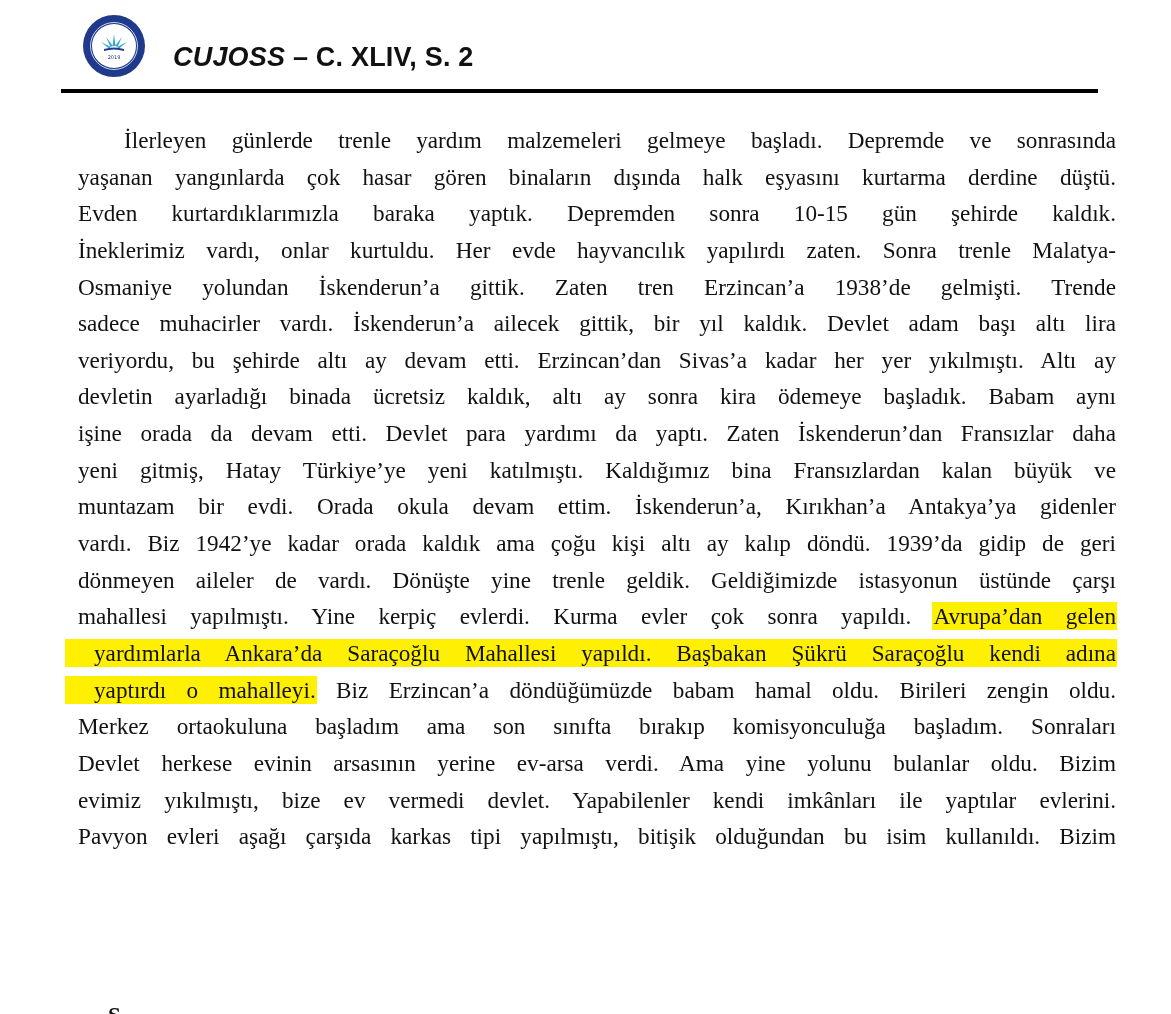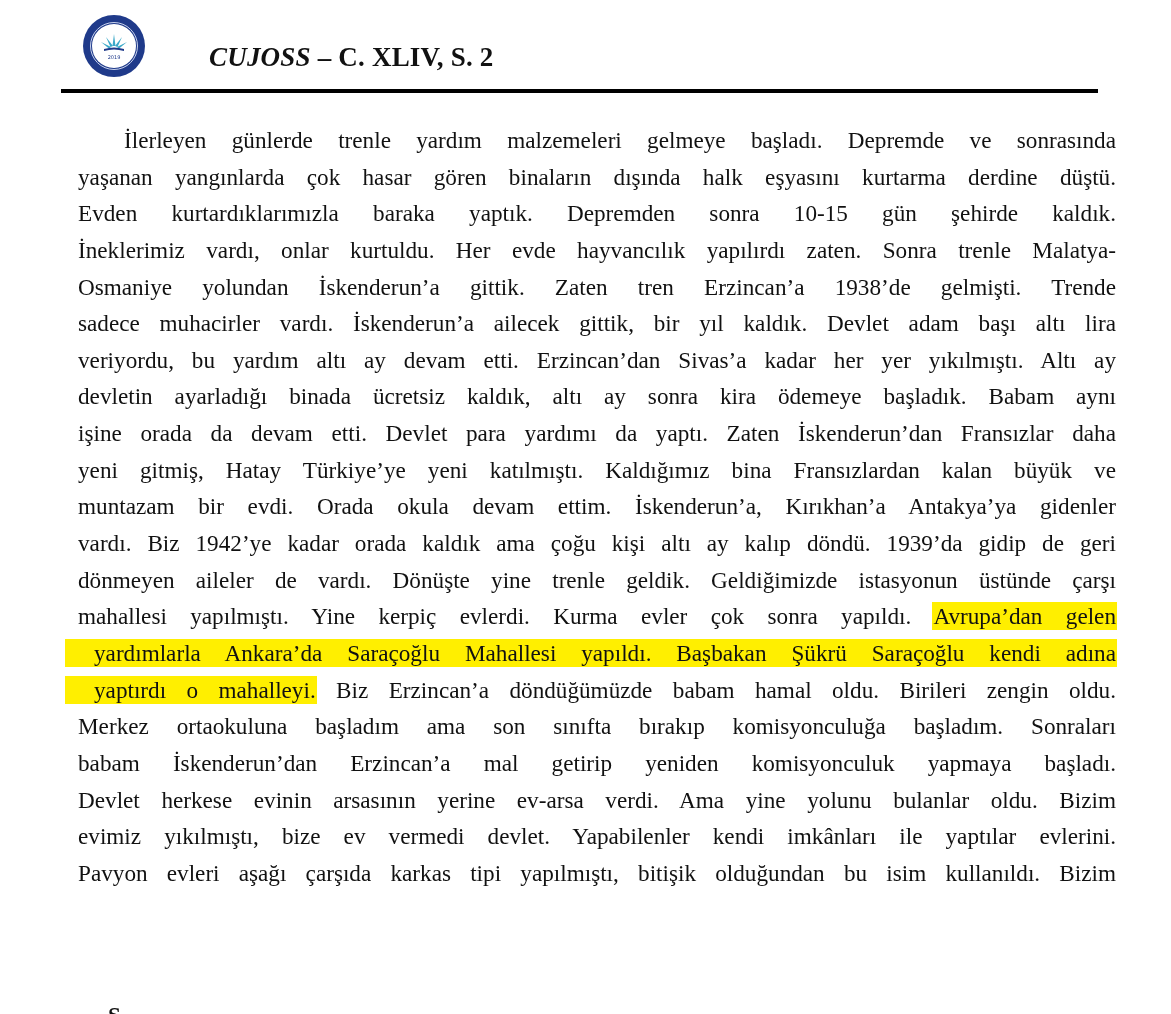--- a/index.html
+++ b/index.html
@@ -1,20 +1,20 @@
 <!DOCTYPE html>
 <html><head>
 <meta charset="utf-8">
 <style>
   html, body { margin: 0; padding: 0; background: #ffffff; }
   body { width: 1171px; height: 1014px; position: relative; overflow: hidden;
          font-family: "DejaVu Serif", "Liberation Serif", serif; color: #111111; }
   .logo { position: absolute; left: 82px; top: 14px; width: 64px; height: 64px; }
-  .header-title { position: absolute; left: 173px; top: 42px; font-family: Liberation Serif, serif;
-                  font-size: 27px; font-weight: bold; color: #111; white-space: nowrap; letter-spacing: 0.2px; margin-left: 36px; }
+  .header-title { position: absolute; left: 173px; top: 42px; font-family: Liberation Sans, sans-serif;
+                  font-size: 27px; font-weight: bold; color: #111; white-space: nowrap; letter-spacing: 0.2px; }
   .header-title .journal { font-style: italic; }
   .rule { position: absolute; left: 61px; top: 89px; width: 1037px; height: 4px; background: #000; }
   .body-text { position: absolute; left: 78px; top: 122px; width: 1038px; }
   .line { position: relative; height: 36.65px; line-height: 36.65px; font-family: "Liberation Serif", serif;
           font-size: 23.2px; text-align: justify; text-align-last: justify; white-space: nowrap; }
   .line.indent { padding-left: 46px; }
   .line.last { text-align-last: left; }
   .line > span { white-space: normal; }
   .hl { background: #ffef00; box-shadow: 0 0 0 1px #ffef00; margin-top: 36px; }
   .hl-ext { margin-left: -12px; padding-left: 28px; }
@@ -45,30 +45,29 @@
 </div>
 <div class="rule"></div>
 
 <div class="body-text">
   <div class="line indent"><span>İlerleyen günlerde trenle yardım malzemeleri gelmeye başladı. Depremde ve sonrasında</span></div>
   <div class="line"><span>yaşanan yangınlarda çok hasar gören binaların dışında halk eşyasını kurtarma derdine düştü.</span></div>
   <div class="line"><span>Evden kurtardıklarımızla baraka yaptık. Depremden sonra 10-15 gün şehirde kaldık.</span></div>
   <div class="line"><span>İneklerimiz vardı, onlar kurtuldu. Her evde hayvancılık yapılırdı zaten. Sonra trenle Malatya-</span></div>
   <div class="line"><span>Osmaniye yolundan İskenderun’a gittik. Zaten tren Erzincan’a 1938’de gelmişti. Trende</span></div>
   <div class="line"><span>sadece muhacirler vardı. İskenderun’a ailecek gittik, bir yıl kaldık. Devlet adam başı altı lira</span></div>
-  <div class="line"><span>veriyordu, bu yardım altı ay devam etti. Erzincan’dan Sivas’a kadar her yer yıkılmıştı. Altı ay</span></div>
+  <div class="line"><span>veriyordu, bu şehirde altı ay devam etti. Erzincan’dan Sivas’a kadar her yer yıkılmıştı. Altı ay</span></div>
   <div class="line"><span>devletin ayarladığı binada ücretsiz kaldık, altı ay sonra kira ödemeye başladık. Babam aynı</span></div>
   <div class="line"><span>işine orada da devam etti. Devlet para yardımı da yaptı. Zaten İskenderun’dan Fransızlar daha</span></div>
   <div class="line"><span>yeni gitmiş, Hatay Türkiye’ye yeni katılmıştı. Kaldığımız bina Fransızlardan kalan büyük ve</span></div>
   <div class="line"><span>muntazam bir evdi. Orada okula devam ettim. İskenderun’a, Kırıkhan’a Antakya’ya gidenler</span></div>
   <div class="line"><span>vardı. Biz 1942’ye kadar orada kaldık ama çoğu kişi altı ay kalıp döndü. 1939’da gidip de geri</span></div>
   <div class="line"><span>dönmeyen aileler de vardı. Dönüşte yine trenle geldik. Geldiğimizde istasyonun üstünde çarşı</span></div>
   <div class="line"><span>mahallesi yapılmıştı. Yine kerpiç evlerdi. Kurma evler çok sonra yapıldı. </span><span class="hl">Avrupa’dan gelen</span></div>
   <div class="line"><span class="hl hl-ext">yardımlarla Ankara’da Saraçoğlu Mahallesi yapıldı. Başbakan Şükrü Saraçoğlu kendi adına</span></div>
   <div class="line"><span class="hl hl-ext">yaptırdı o mahalleyi.</span><span> Biz Erzincan’a döndüğümüzde babam hamal oldu. Birileri zengin oldu.</span></div>
   <div class="line"><span>Merkez ortaokuluna başladım ama son sınıfta bırakıp komisyonculuğa başladım. Sonraları</span></div>
-  <div class="line"><span>babam İskenderun’dan Erzincan’a mal getirip yeniden komisyonculuk yapmaya başladı.</span></div>
   <div class="line"><span>Devlet herkese evinin arsasının yerine ev-arsa verdi. Ama yine yolunu bulanlar oldu. Bizim</span></div>
   <div class="line"><span>evimiz yıkılmıştı, bize ev vermedi devlet. Yapabilenler kendi imkânları ile yaptılar evlerini.</span></div>
   <div class="line"><span>Pavyon evleri aşağı çarşıda karkas tipi yapılmıştı, bitişik olduğundan bu isim kullanıldı. Bizim</span></div>
 </div>
 
 <div class="next-heading">S</div>
 
 </body></html>

